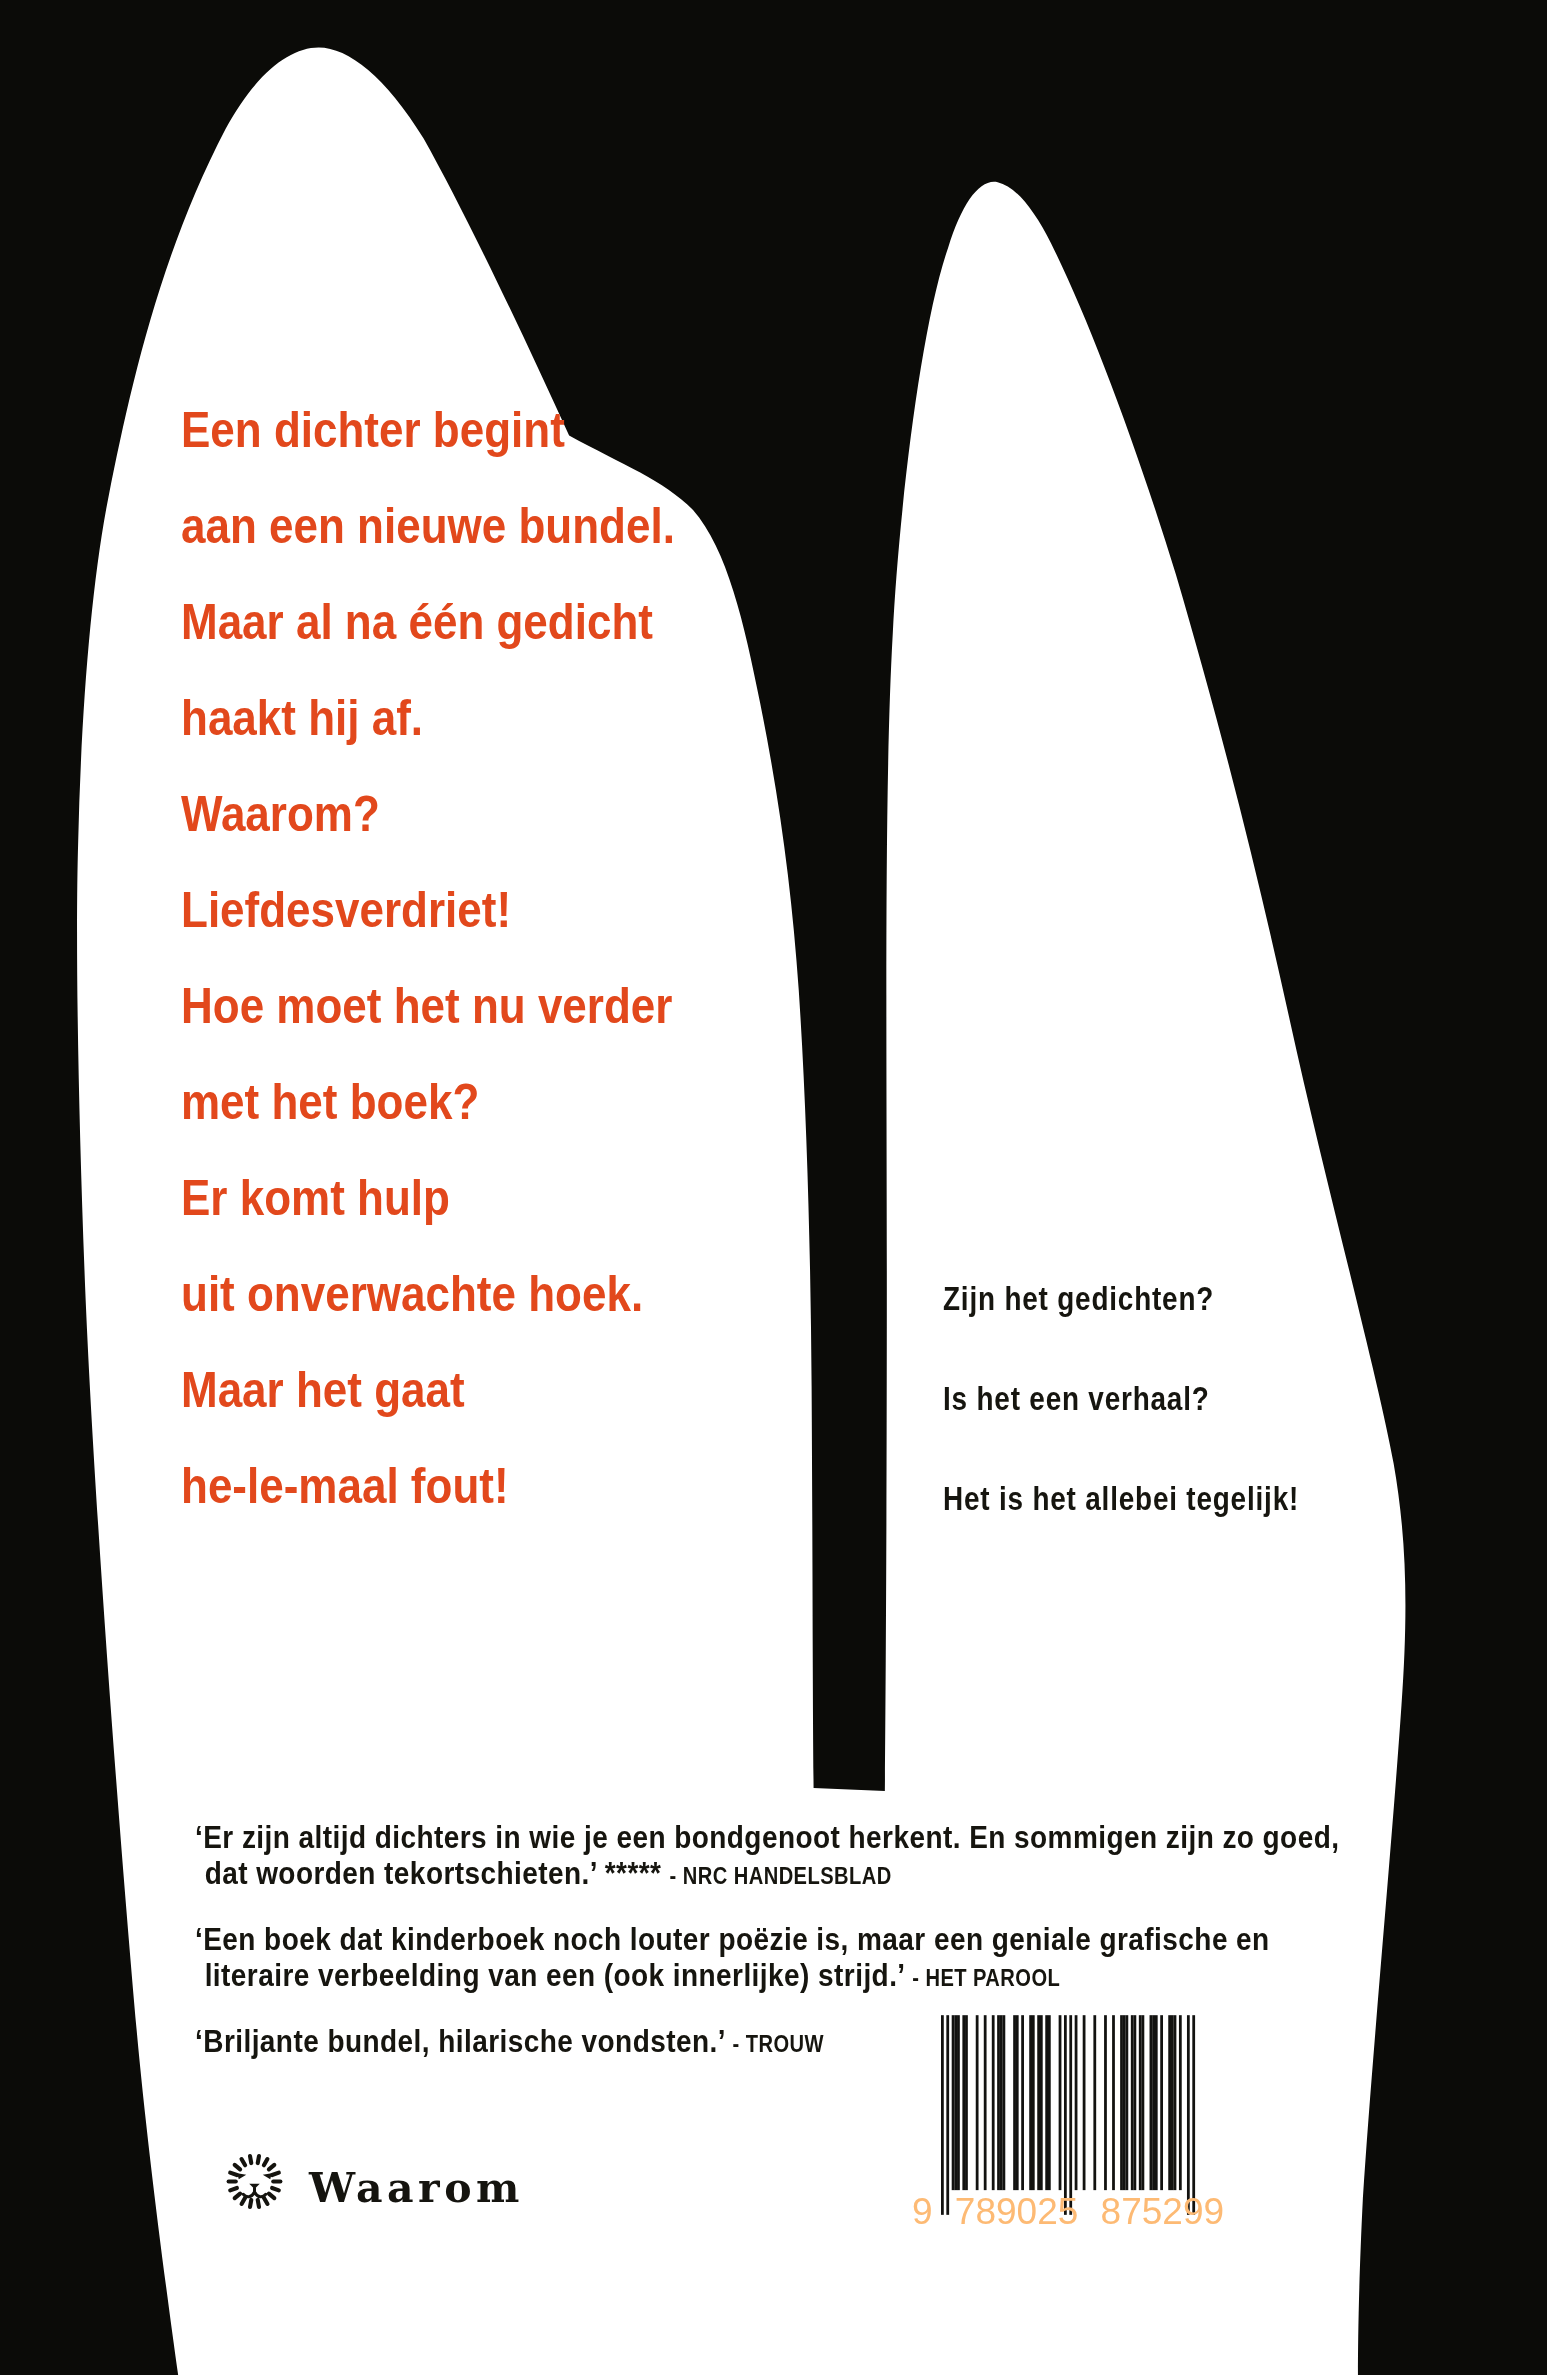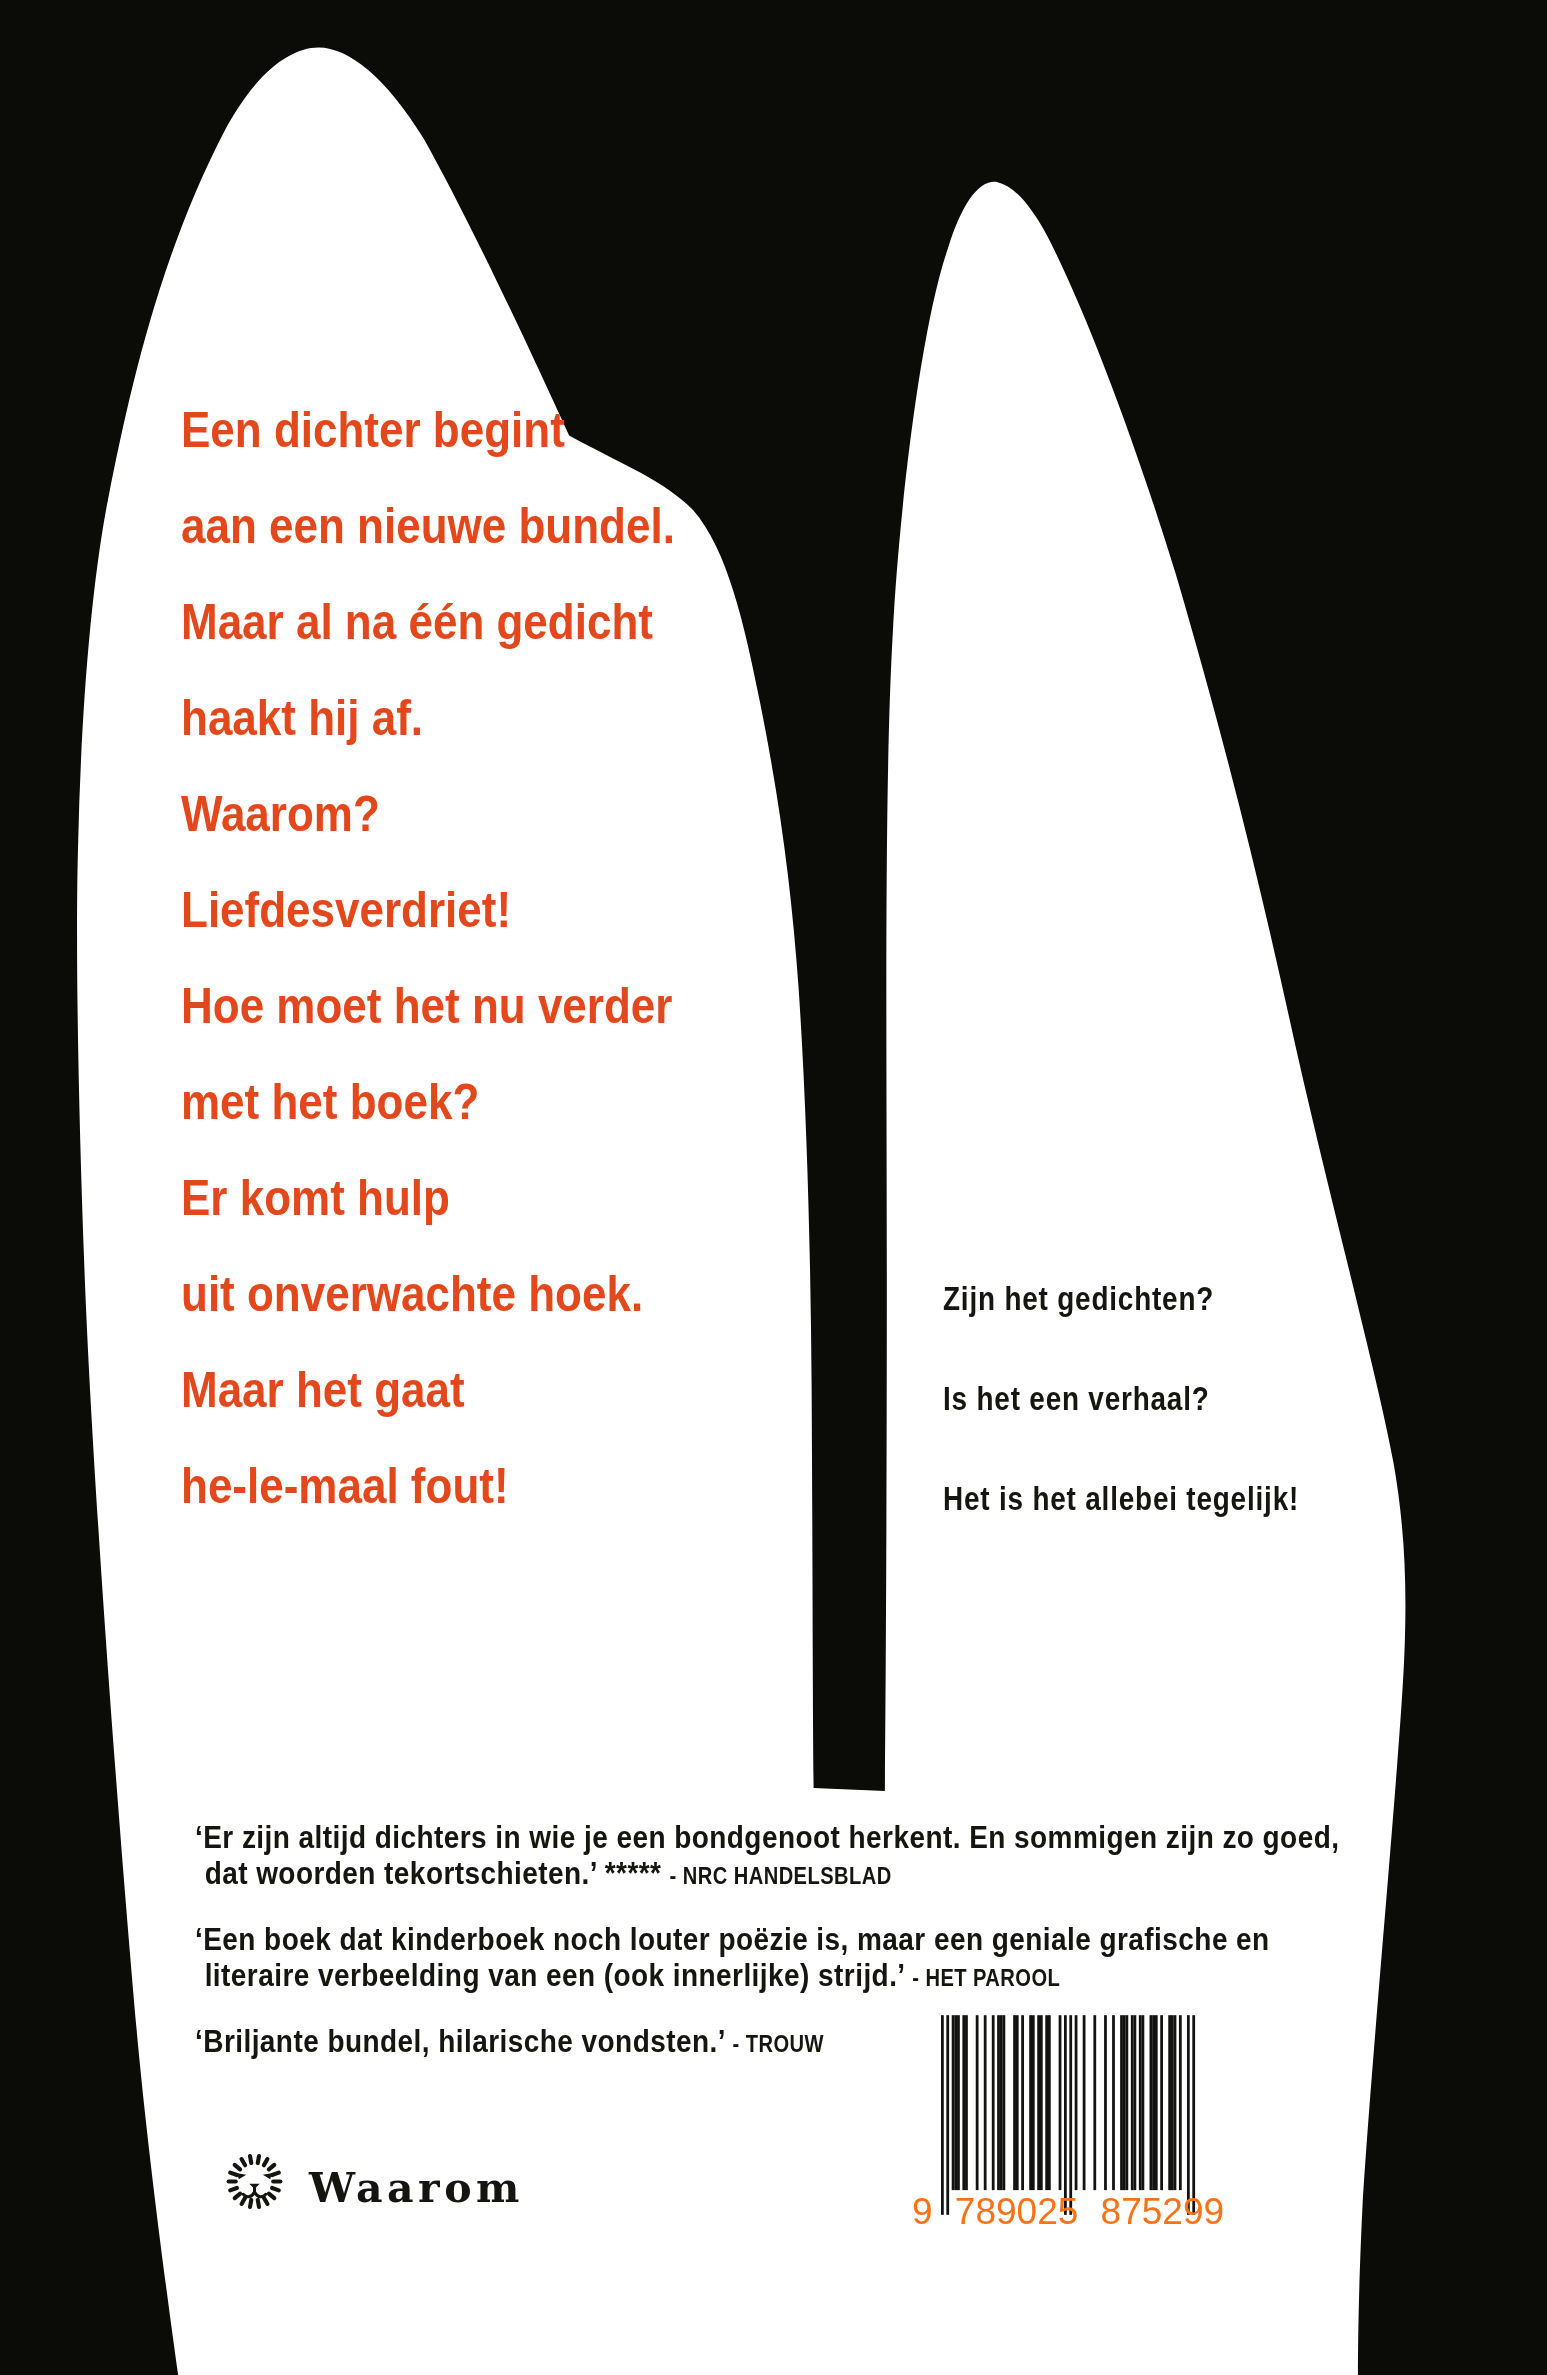--- a/index.html
+++ b/index.html
@@ -43,21 +43,21 @@
   #publisher-name{
     position:absolute;left:92px;top:24px;
     font-family:"DejaVu Serif", serif;font-weight:bold;
     font-size:41px;line-height:41px;letter-spacing:4.5px;white-space:nowrap;
   }
 
   #barcode{position:absolute;left:941px;top:2015px;width:255px;height:203px;display:block;}
   #barcode-digits{
     position:absolute;left:912px;top:2193px;
     font-size:37px;line-height:37px;font-weight:normal;
-    letter-spacing:0;word-spacing:12px;color:#f97316;white-space:nowrap;text-align:right;
+    letter-spacing:0;word-spacing:12px;color:#fdba74;white-space:nowrap;text-align:right;
   }
 </style>
 </head>
 <body>
 
 <div id="cover">
 
   <svg id="shapes" viewBox="0 0 1563 2399" preserveAspectRatio="none" aria-hidden="true">
     <rect x="0" y="0" width="1563" height="2399" fill="#0b0b08"></rect>
     <path fill="#ffffff" d="

